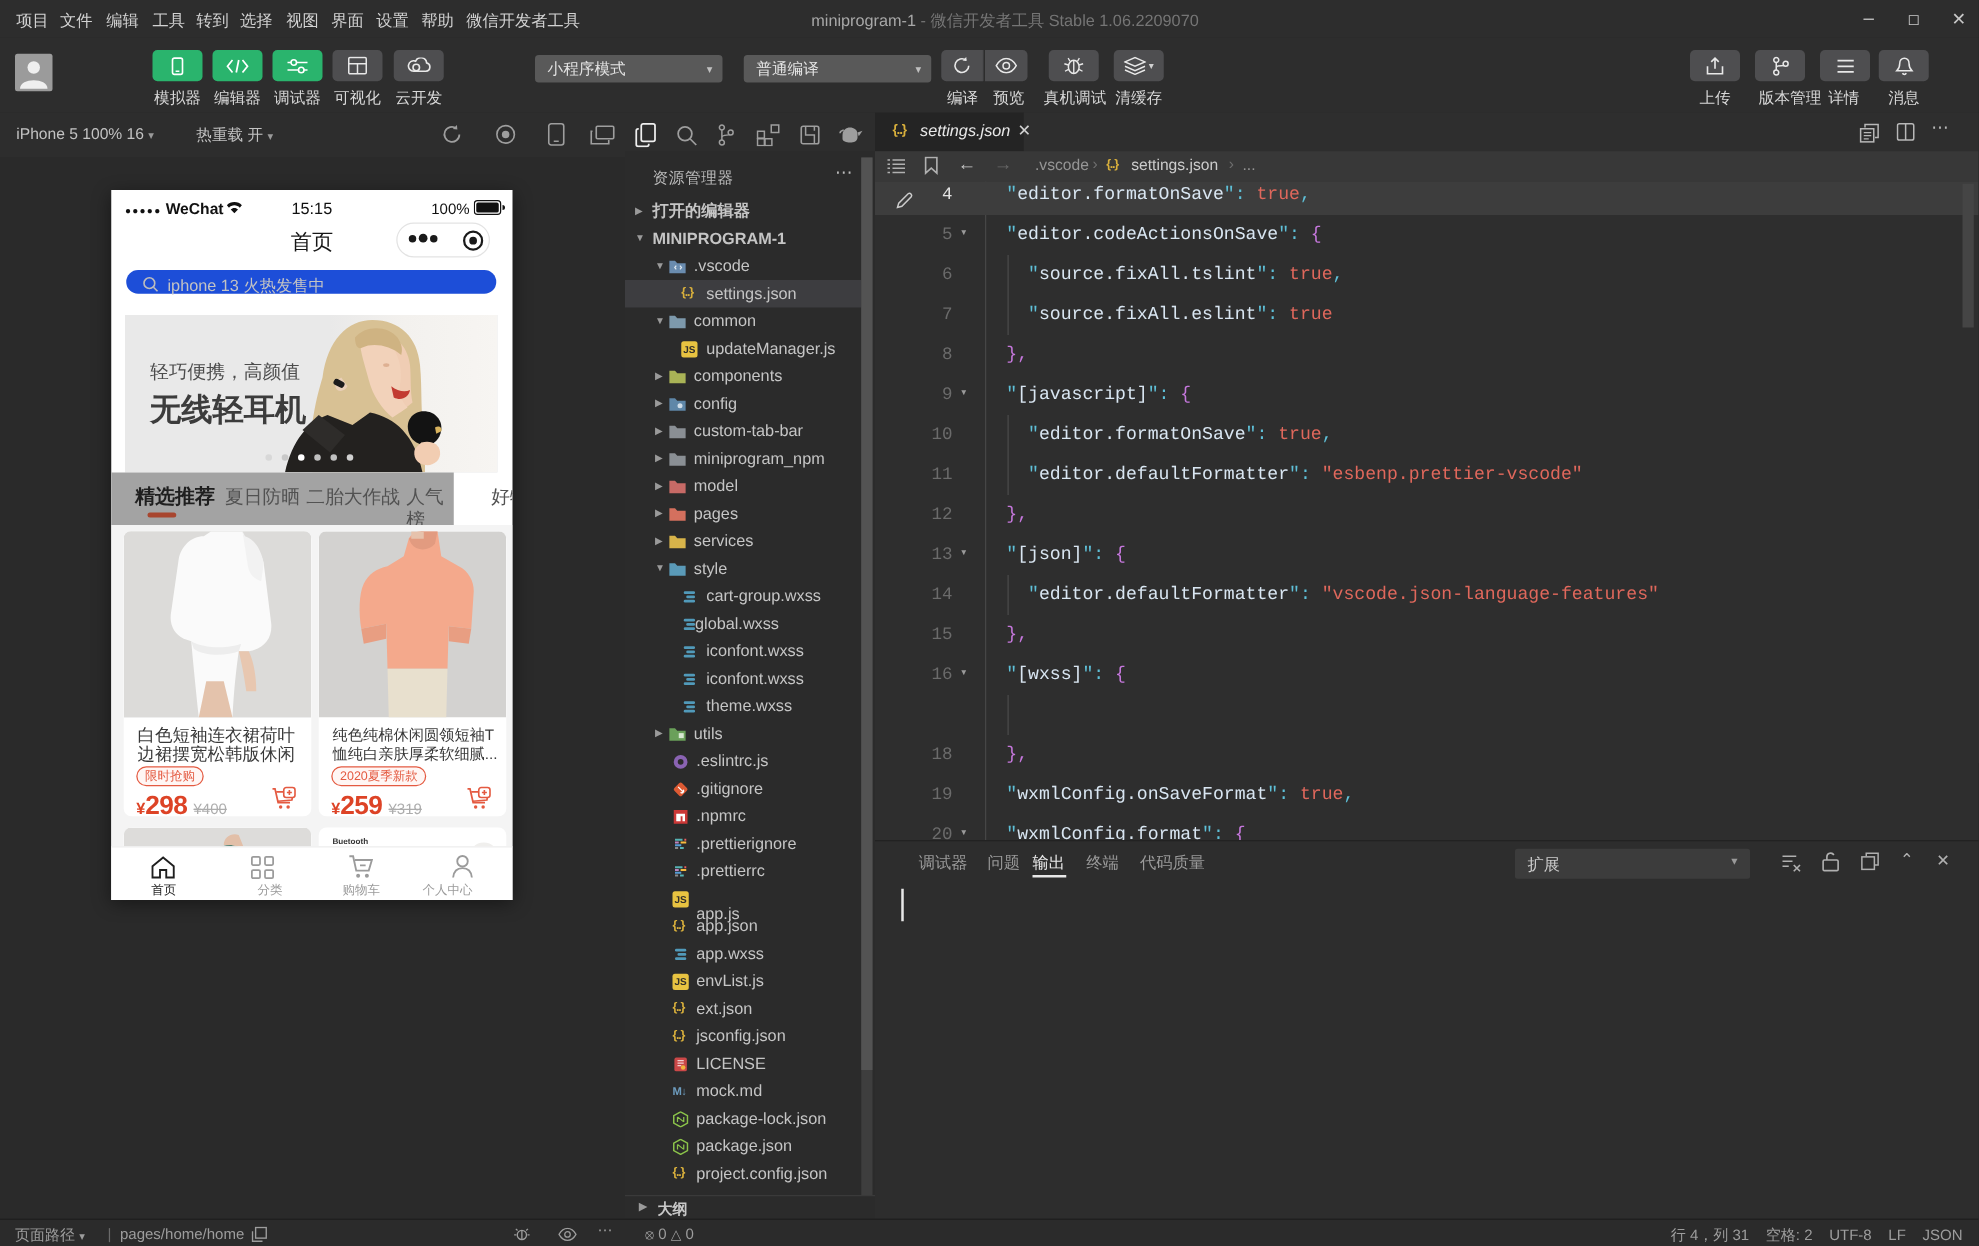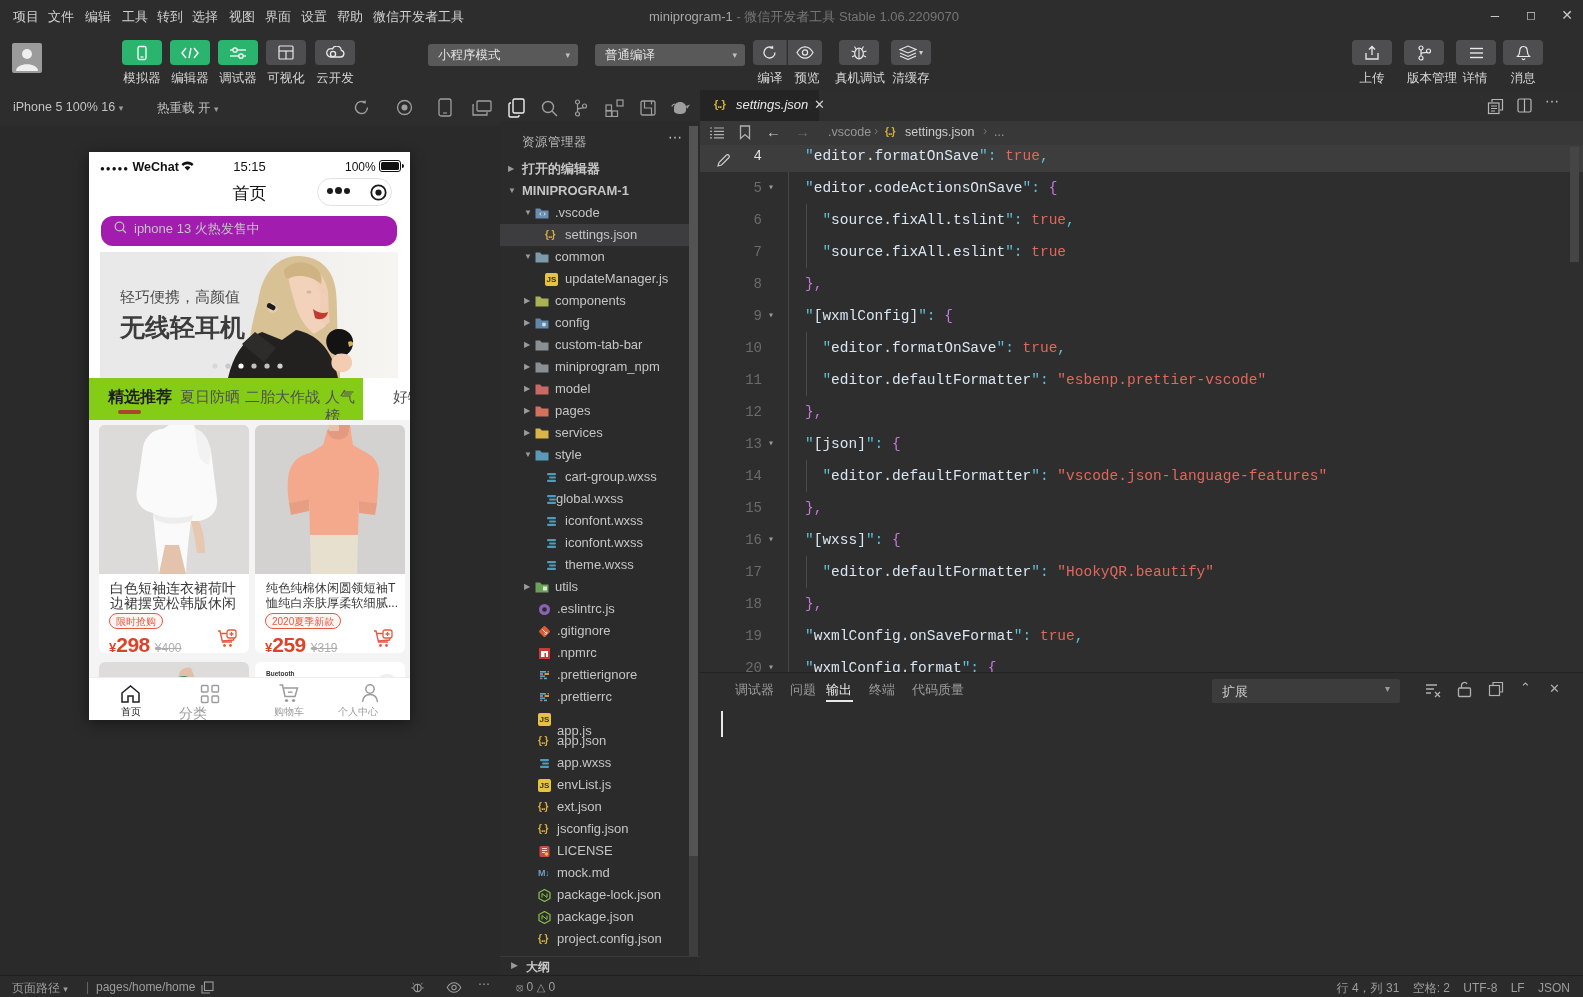--- a/index.html
+++ b/index.html
@@ -592,29 +592,28 @@
   </div>
   <div class="abs" id="code">
     <div class="abs" style="left:88px;top:0;width:1px;height:527px;background:#464646"></div>
     <div class="cline" style="top:-5px;background:#3d3d3d"><svg style="position:absolute;left:16px;top:13px" width="15" height="15" viewBox="0 0 15 15">
           <path d="M2 13 L3 9.5 L10.5 2 a1.8 1.8 0 0 1 2.5 2.5 L5.5 12 Z" fill="none" stroke="#cccccc" stroke-width="1.2"></path>
         </svg><span class="lnum" style="color:#e2e2e2">4</span><span class="ctext"><span class="cq">"</span><span class="ck">editor.formatOnSave</span><span class="cq">":</span> <span class="cv">true</span><span class="cq">,</span></span></div>
     <div class="cline" style="top:27px"><span class="lnum">5</span><span class="cfold">▾</span><span class="ctext"><span class="cq">"</span><span class="ck">editor.codeActionsOnSave</span><span class="cq">":</span> <span class="cb">{</span></span></div>
     <div class="cline" style="top:59px"><span class="lnum">6</span><span class="ctext"><span class="ig"></span>  <span class="cq">"</span><span class="ck">source.fixAll.tslint</span><span class="cq">":</span> <span class="cv">true</span><span class="cq">,</span></span></div>
     <div class="cline" style="top:91px"><span class="lnum">7</span><span class="ctext">  <span class="cq">"</span><span class="ck">source.fixAll.eslint</span><span class="cq">":</span> <span class="cv">true</span></span></div>
     <div class="cline" style="top:123px"><span class="lnum">8</span><span class="ctext"><span class="cb">},</span></span></div>
-    <div class="cline" style="top:155px"><span class="lnum">9</span><span class="cfold">▾</span><span class="ctext"><span class="cq">"</span><span class="ck">[wxmlConfig]</span><span class="cq">":</span> <span class="cb">{</span></span></div>
+    <div class="cline" style="top:155px"><span class="lnum">9</span><span class="cfold">▾</span><span class="ctext"><span class="cq">"</span><span class="ck">[javascript]</span><span class="cq">":</span> <span class="cb">{</span></span></div>
     <div class="cline" style="top:187px"><span class="lnum">10</span><span class="ctext">  <span class="cq">"</span><span class="ck">editor.formatOnSave</span><span class="cq">":</span> <span class="cv">true</span><span class="cq">,</span></span></div>
     <div class="cline" style="top:219px"><span class="lnum">11</span><span class="ctext">  <span class="cq">"</span><span class="ck">editor.defaultFormatter</span><span class="cq">":</span> <span class="cv">"esbenp.prettier-vscode"</span></span></div>
     <div class="cline" style="top:251px"><span class="lnum">12</span><span class="ctext"><span class="cb">},</span></span></div>
     <div class="cline" style="top:283px"><span class="lnum">13</span><span class="cfold">▾</span><span class="ctext"><span class="cq">"</span><span class="ck">[json]</span><span class="cq">":</span> <span class="cb">{</span></span></div>
     <div class="cline" style="top:315px"><span class="lnum">14</span><span class="ctext">  <span class="cq">"</span><span class="ck">editor.defaultFormatter</span><span class="cq">":</span> <span class="cv">"vscode.json-language-features"</span></span></div>
     <div class="cline" style="top:347px"><span class="lnum">15</span><span class="ctext"><span class="cb">},</span></span></div>
     <div class="cline" style="top:379px"><span class="lnum">16</span><span class="cfold">▾</span><span class="ctext"><span class="cq">"</span><span class="ck">[wxss]</span><span class="cq">":</span> <span class="cb">{</span></span></div>
-    <div class="cline" style="top:411px"><span class="lnum">17</span><span class="ctext">  <span class="cq">"</span><span class="ck">editor.defaultFormatter</span><span class="cq">":</span> <span class="cv">"HookyQR.beautify"</span></span></div>
     <div class="cline" style="top:443px"><span class="lnum">18</span><span class="ctext"><span class="cb">},</span></span></div>
     <div class="cline" style="top:475px"><span class="lnum">19</span><span class="ctext"><span class="cq">"</span><span class="ck">wxmlConfig.onSaveFormat</span><span class="cq">":</span> <span class="cv">true</span><span class="cq">,</span></span></div>
     <div class="cline" style="top:507px"><span class="lnum">20</span><span class="cfold">▾</span><span class="ctext"><span class="cq">"</span><span class="ck">wxmlConfig.format</span><span class="cq">":</span> <span class="cb">{</span></span></div>
     <div class="abs" style="left:106px;top:59px;width:1px;height:64px;background:#4a4a4a"></div>
     <div class="abs" style="left:106px;top:187px;width:1px;height:64px;background:#4a4a4a"></div>
     <div class="abs" style="left:106px;top:315px;width:1px;height:32px;background:#4a4a4a"></div>
     <div class="abs" style="left:106px;top:411px;width:1px;height:32px;background:#4a4a4a"></div>
     <div class="abs" style="left:870px;top:2px;width:9px;height:115px;background:#454545"></div>
   </div>
   <div class="abs" id="panel">
@@ -685,21 +684,21 @@
     <div class="abs" style="left:228px;top:26px;width:75px;height:28px;background:#fff;border:1px solid #e3e3e3;border-radius:14px">
       <span style="position:absolute;left:9px;top:9px;width:6px;height:6px;border-radius:50%;background:#1a1a1a"></span>
       <span style="position:absolute;left:17px;top:8px;width:7px;height:7px;border-radius:50%;background:#1a1a1a"></span>
       <span style="position:absolute;left:26px;top:9px;width:6px;height:6px;border-radius:50%;background:#1a1a1a"></span>
       <svg style="position:absolute;left:52px;top:5px" width="17" height="17" viewBox="0 0 17 17">
           <circle cx="8.5" cy="8.5" r="7.2" fill="none" stroke="#1a1a1a" stroke-width="1.8"></circle>
           <circle cx="8.5" cy="8.5" r="3.1" fill="#1a1a1a"></circle>
         </svg>
     </div>
 
-    <div class="abs" style="left:12px;top:64px;width:296px;height:30px;background:#a21caf;border-radius:12px">
+    <div class="abs" style="left:12px;top:64px;width:296px;height:19px;background:#1d4ed8;border-radius:12px">
       <svg style="position:absolute;left:13px;top:5px" width="13" height="13" viewBox="0 0 13 13">
           <circle cx="5.5" cy="5.5" r="4.3" fill="none" stroke="#bdbdbd" stroke-width="1.3"></circle>
           <line x1="8.8" y1="8.8" x2="12" y2="12" stroke="#bdbdbd" stroke-width="1.3"></line>
         </svg>
       <span style="position:absolute;left:33px;top:4px;font-size:13px;color:#c3c3c3">iphone 13 火热发售中</span>
     </div>
 
     <div class="abs" style="left:11px;top:100px;width:298px;height:126px;overflow:hidden;background:#e9e9e9">
       <svg width="298" height="126" viewBox="0 0 298 126">
         <defs>
@@ -727,21 +726,21 @@
         <text x="20" y="84" font-family="Liberation Sans" font-size="25" font-weight="bold" fill="#3c3c3c">无线轻耳机</text>
         <circle cx="115" cy="114" r="2.6" fill="#d8d8d8"></circle>
         <circle cx="128" cy="114" r="2.6" fill="#c8c8c8"></circle>
         <circle cx="141" cy="114" r="2.6" fill="#ffffff"></circle>
         <circle cx="154" cy="114" r="2.6" fill="#c0c0c0"></circle>
         <circle cx="167" cy="114" r="2.6" fill="#c0c0c0"></circle>
         <circle cx="180" cy="114" r="2.6" fill="#d0d0d0"></circle>
       </svg>
     </div>
 
-    <div class="abs" style="left:0;top:226px;width:274px;height:42px;background:#84cc16">
+    <div class="abs" style="left:0;top:226px;width:274px;height:42px;background:#a3a3a3">
       <span style="position:absolute;left:19px;top:9px;font-size:16px;font-weight:bold;color:#1f1f1f">精选推荐</span>
       <span style="position:absolute;left:29px;top:32px;width:23px;height:4px;background:#a8462f;border-radius:2px"></span>
       <span style="position:absolute;left:91px;top:10px;font-size:15px;color:#525252">夏日防晒</span>
       <span style="position:absolute;left:156px;top:10px;font-size:15px;color:#525252">二胎大作战</span>
       <span style="position:absolute;left:236px;top:10px;font-size:15px;color:#525252">人气榜</span>
       <span style="position:absolute;left:304px;top:10px;font-size:15px;color:#525252;white-space:nowrap">好物</span>
     </div>
 
     <div class="abs" style="left:0;top:268px;width:321px;height:300px;background:#f4f4f4">
       <div class="abs" style="left:10px;top:5px;width:150px;height:228px;background:#fff;border-radius:6px;overflow:hidden">
@@ -808,21 +807,21 @@
       <svg style="position:absolute;left:31px;top:6px" width="21" height="20" viewBox="0 0 21 20">
           <path d="M2 9 L10.5 2 L19 9 L19 18 L13 18 L13 12 L8 12 L8 18 L2 18 Z" fill="none" stroke="#1f1f1f" stroke-width="1.5"></path>
         </svg>
       <span style="position:absolute;left:10px;top:27px;width:64px;text-align:center;font-size:10px;color:#1f1f1f">首页</span>
       <svg style="position:absolute;left:111px;top:6px" width="20" height="20" viewBox="0 0 20 20">
           <rect x="1.5" y="1.5" width="6.5" height="6.5" rx="1" fill="none" stroke="#9b9b9b" stroke-width="1.4"></rect>
           <rect x="12" y="1.5" width="6.5" height="6.5" rx="1" fill="none" stroke="#9b9b9b" stroke-width="1.4"></rect>
           <rect x="1.5" y="12" width="6.5" height="6.5" rx="1" fill="none" stroke="#9b9b9b" stroke-width="1.4"></rect>
           <rect x="12" y="12" width="6.5" height="6.5" rx="1" fill="none" stroke="#9b9b9b" stroke-width="1.4"></rect>
         </svg>
-      <span style="position:absolute;left:72px;top:27px;width:64px;text-align:center;font-size:14px;color:#9b9b9b">分类</span>
+      <span style="position:absolute;left:95px;top:27px;width:64px;text-align:center;font-size:10px;color:#9b9b9b">分类</span>
       <svg style="position:absolute;left:189px;top:5px" width="22" height="21" viewBox="0 0 22 21">
           <path d="M1.5 2 L4.5 2 L7 13.5 L17 13.5 L19.5 5 L6 5" fill="none" stroke="#9b9b9b" stroke-width="1.5"></path>
           <line x1="10" y1="9.2" x2="14.5" y2="9.2" stroke="#9b9b9b" stroke-width="1.4"></line>
           <circle cx="8.5" cy="17.5" r="1.6" fill="#9b9b9b"></circle>
           <circle cx="15.5" cy="17.5" r="1.6" fill="#9b9b9b"></circle>
         </svg>
       <span style="position:absolute;left:168px;top:27px;width:64px;text-align:center;font-size:10px;color:#9b9b9b">购物车</span>
 
       <svg style="position:absolute;left:271px;top:5px" width="20" height="21" viewBox="0 0 20 21">
           <circle cx="10" cy="6" r="4.2" fill="none" stroke="#9b9b9b" stroke-width="1.5"></circle>

